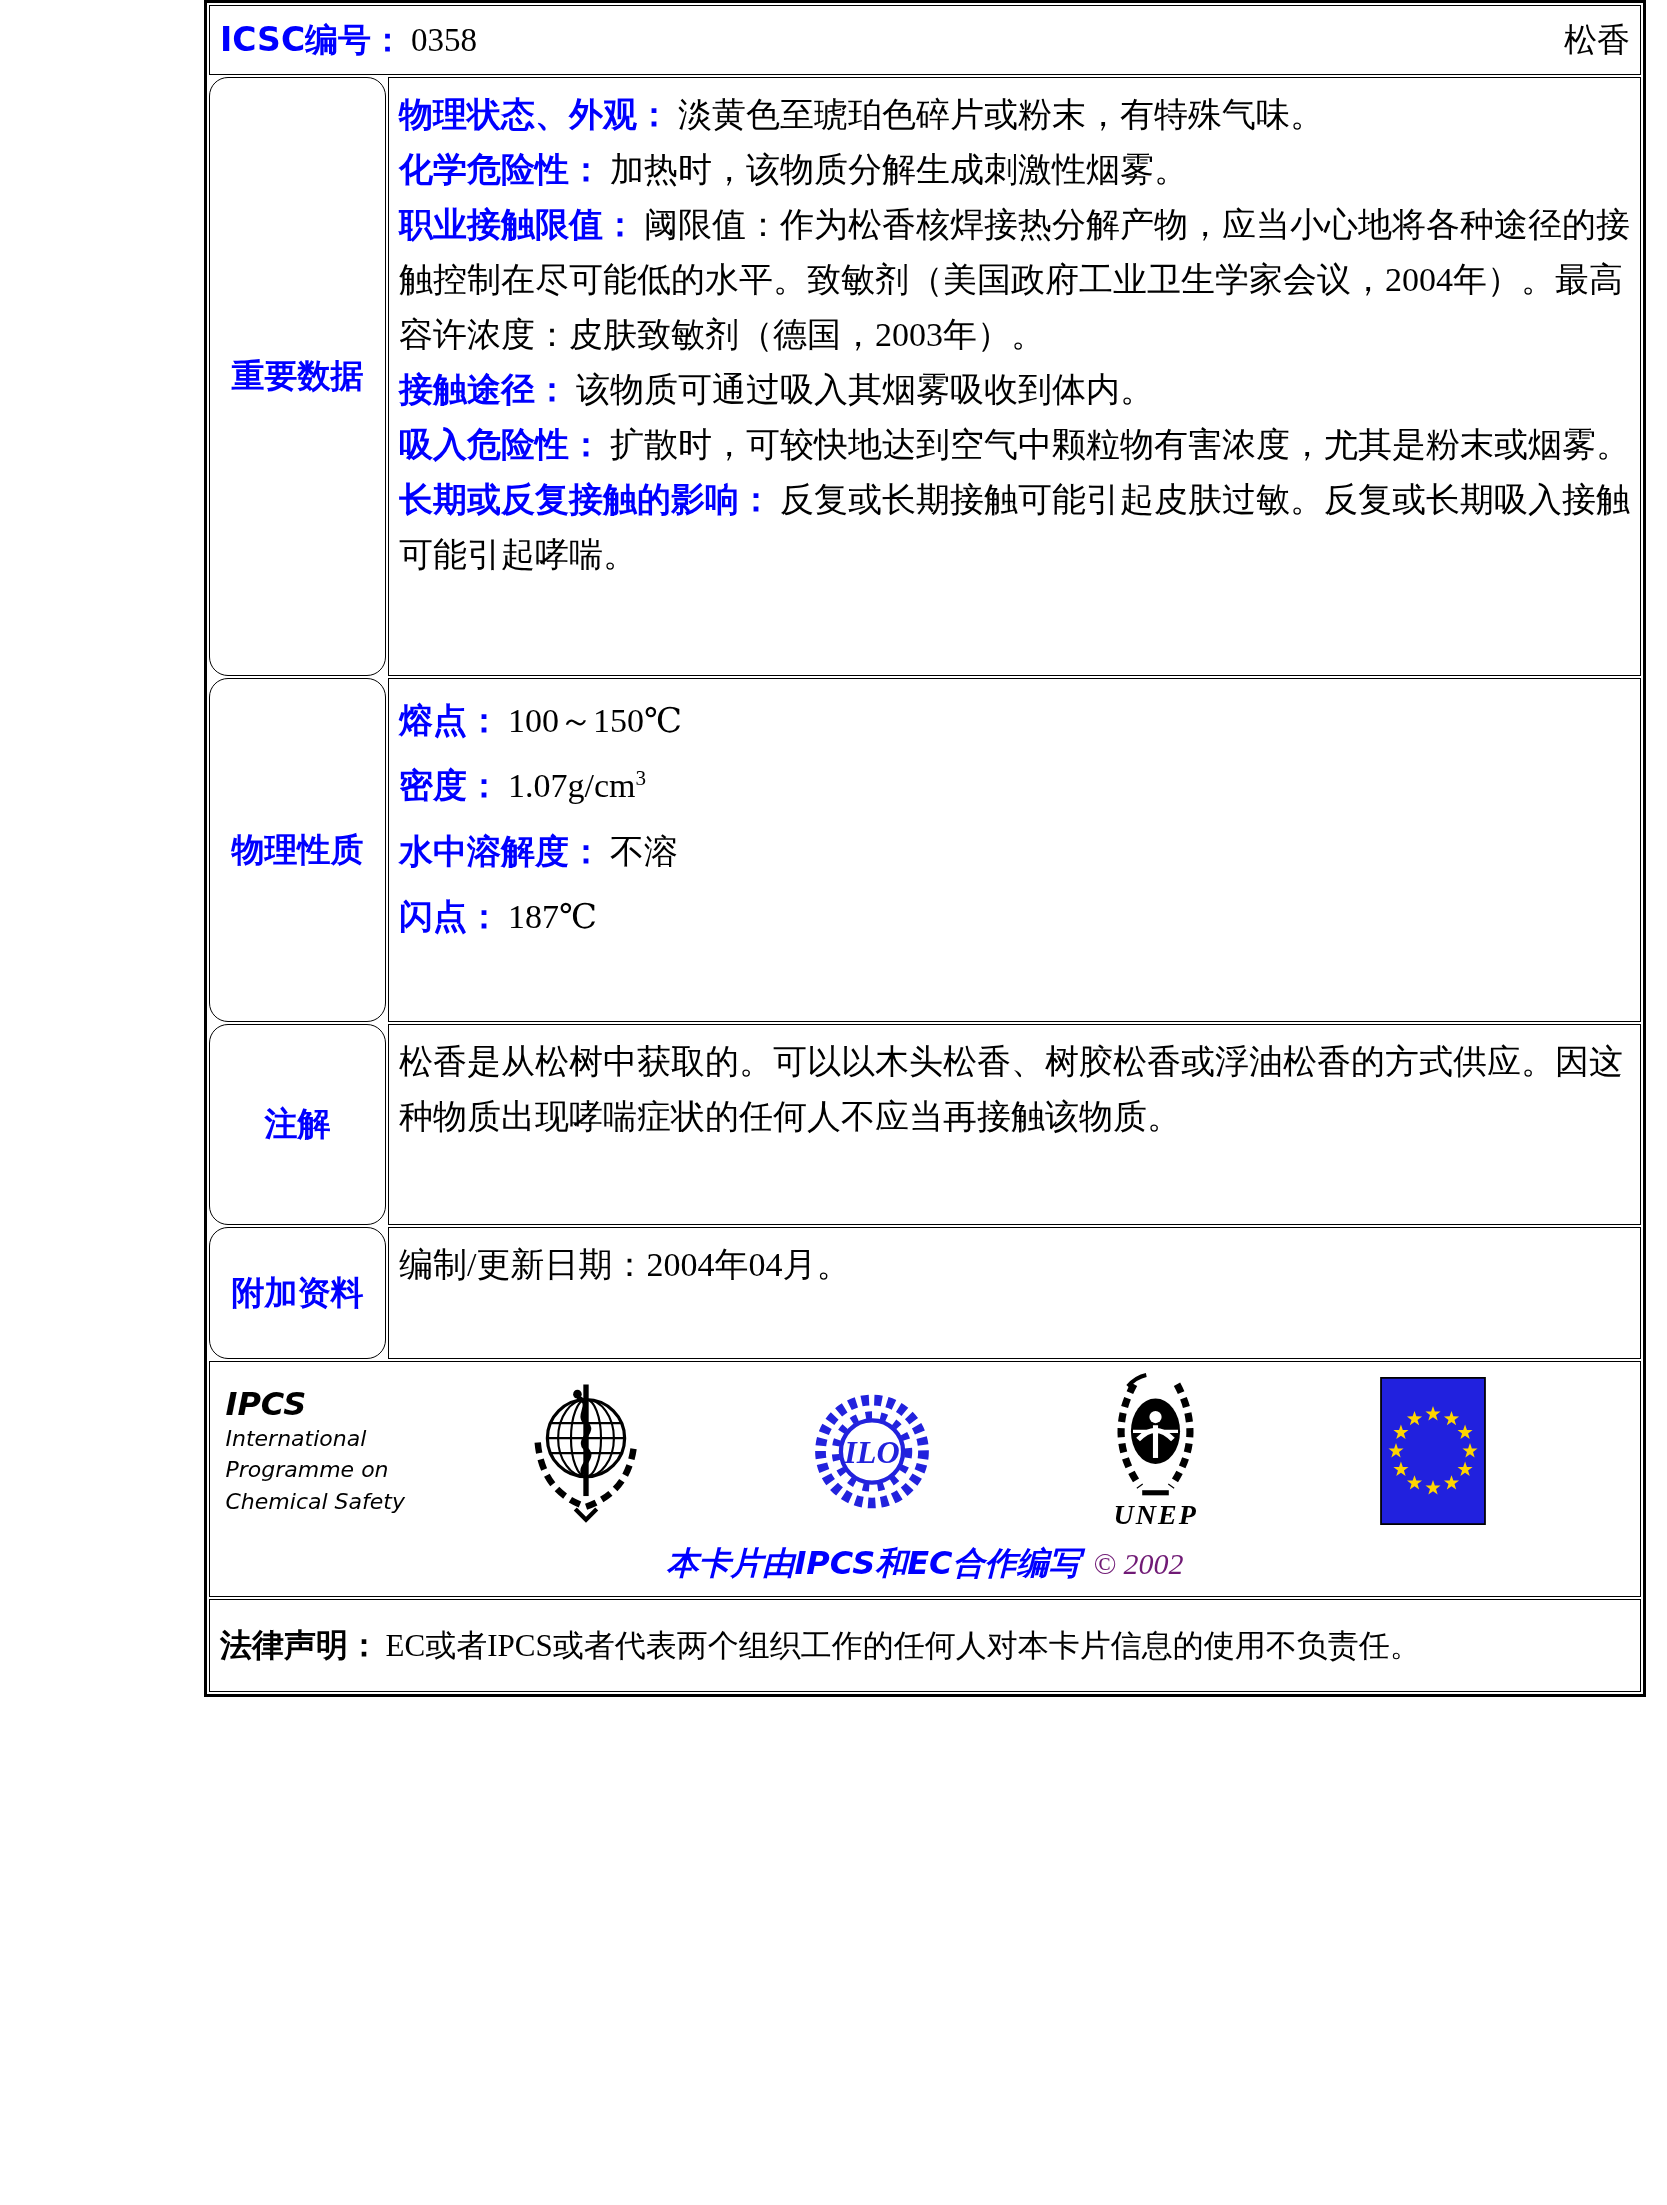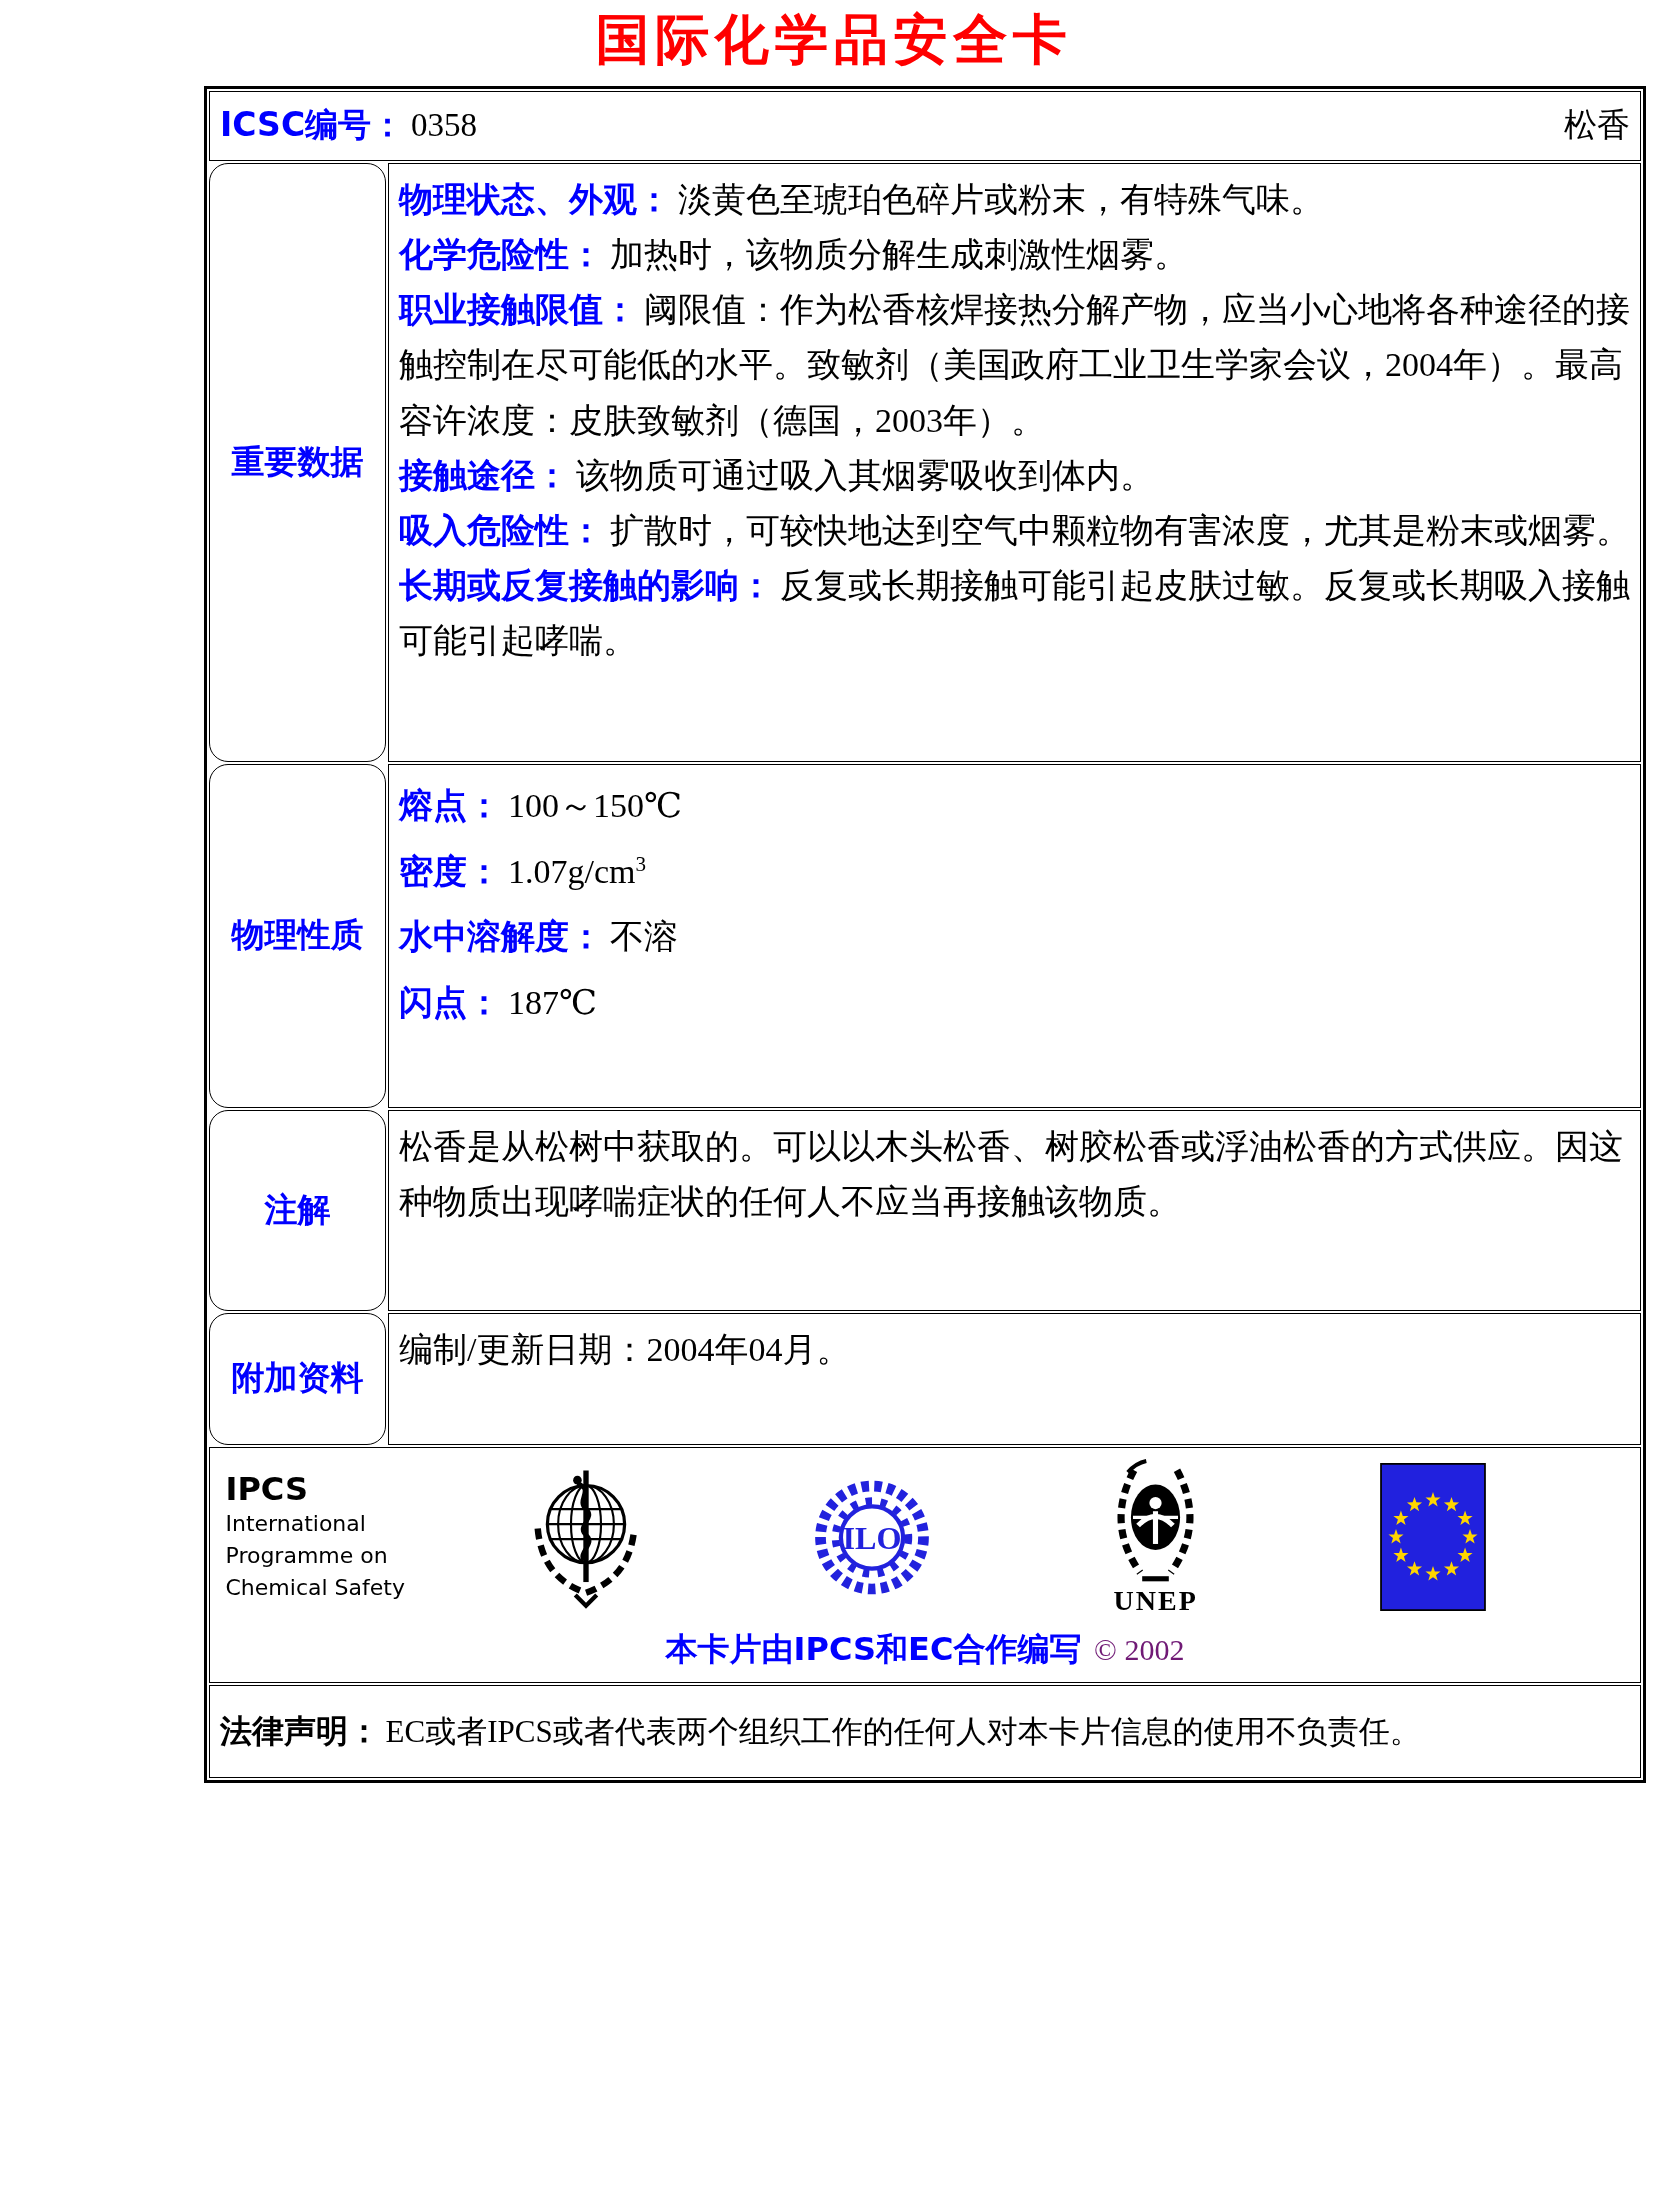--- a/index.html
+++ b/index.html
@@ -16,21 +16,21 @@
     border-collapse:separate;
   }
   col.c1{width:177px;}
   td.cell{border:1.4px solid #000;background:#fff;}
   tr.r1{height:70px;}
   tr.r2{height:599px;}
   tr.r3{height:344px;}
   tr.r4{height:156px;}
   tr.r5{height:201px;}
   tr.r6{height:132px;}
-  tr.r7{height:232px;}
+  tr.r7{height:232px;font-style:italic;}
   tr.r8{height:93px;}
   .header-cell{vertical-align:middle;padding:0 10px;}
   .header-flex{display:flex;justify-content:space-between;align-items:center;}
   .blab{
     color:#0000ff;font-weight:bold;font-size:34px;
     font-family:"DejaVu Sans","Liberation Sans",sans-serif;
     margin-right:7px;
   }
   .header-cell .blab{font-size:33px;}
   .hval{font-size:33px;color:#000;}
@@ -64,21 +64,20 @@
   .legal-label{
     color:#000;font-weight:bold;font-size:32px;
     font-family:"DejaVu Sans","Liberation Sans",sans-serif;margin-right:5.6px;text-align:center;
   }
 </style>
 </head>
 <body>
 
 <div class="page">
 
-  <h1 class="page-title">国际化学品安全卡</h1>
 
   <table class="card">
     <colgroup>
         <col class="c1">
         <col class="c2">
       </colgroup>
 
     <tbody>
         <tr class="r1">
       <td colspan="2" class="cell header-cell">

